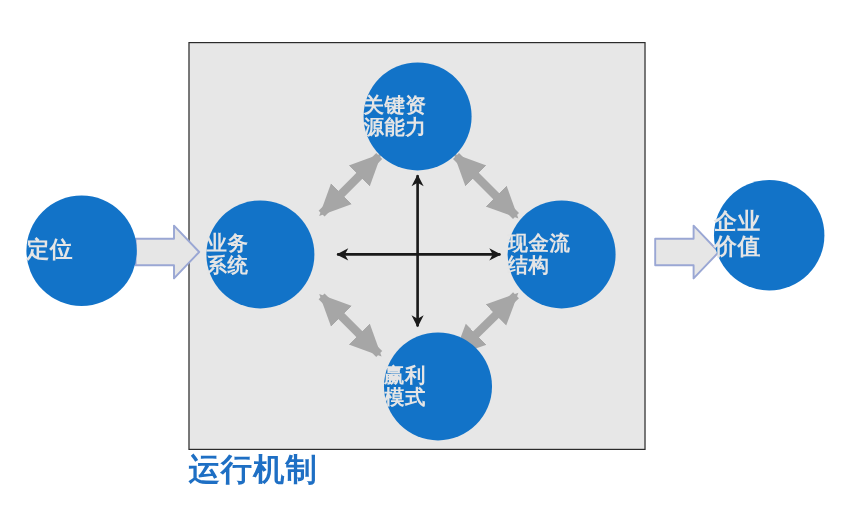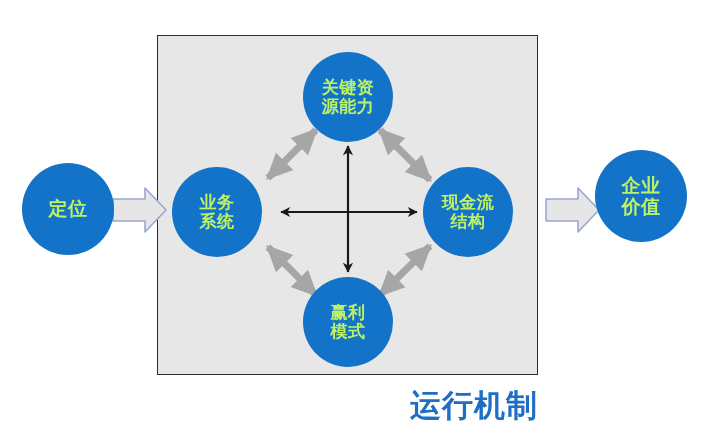--- a/index.html
+++ b/index.html
@@ -28,24 +28,24 @@
     background: #e7e7e7;
     border: 1.5px solid #2b2b2b;
     box-sizing: border-box;
   }
 
   
   .node {
     position: absolute;
     border-radius: 50%;
     background: #1273c8;
-    color: #bef264;
+    color: #e5e5e5;
     display: flex;
     flex-direction: column;
-    align-items: center;
+    align-items: flex-start;
     justify-content: center;
     text-align: center;
     font-weight: bold;
     line-height: 1.12;
     letter-spacing: 0.5px;
     box-sizing: border-box;
   }
   .node span { display: block; white-space: nowrap; }
 
   .node-outer {
@@ -57,40 +57,40 @@
     width: 90px;
     height: 90px;
     font-size: 17px;
   }
 
   #node-positioning   { left: 22px;  top: 163px; }
   #node-value         { left: 595px; top: 150px; }
   #node-resource      { left: 303px; top: 52px;  }
   #node-business      { left: 172px; top: 167px; }
   #node-cashflow      { left: 423px; top: 167px; }
-  #node-profit        { left: 303px; top: 277px; }
+  #node-profit        { left: 320px; top: 277px; }
 
   
   #arrow-layer {
     position: absolute;
     left: 0; top: 0;
     width: 704px;
     height: 438px;
     pointer-events: none;
   }
 
   
   .caption {
     position: absolute;
     left: 157px;
-    top: 385px;
+    top: 374px;
     width: 381px;
-    text-align: right;
+    text-align: left;
     color: #1e6fc4;
-    font-size: 31px;
+    font-size: 26px;
     font-weight: bold;
     letter-spacing: 1px;
   }
 </style>
 </head>
 <body>
 
 <div id="canvas">
 
   <div class="mech-box"></div>

